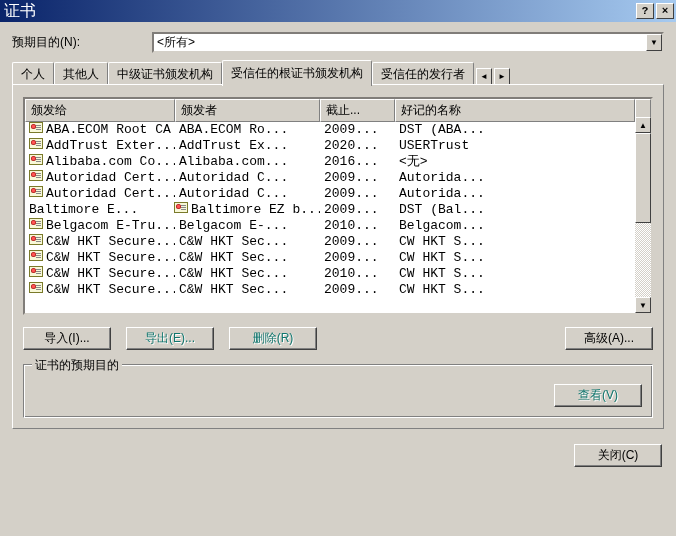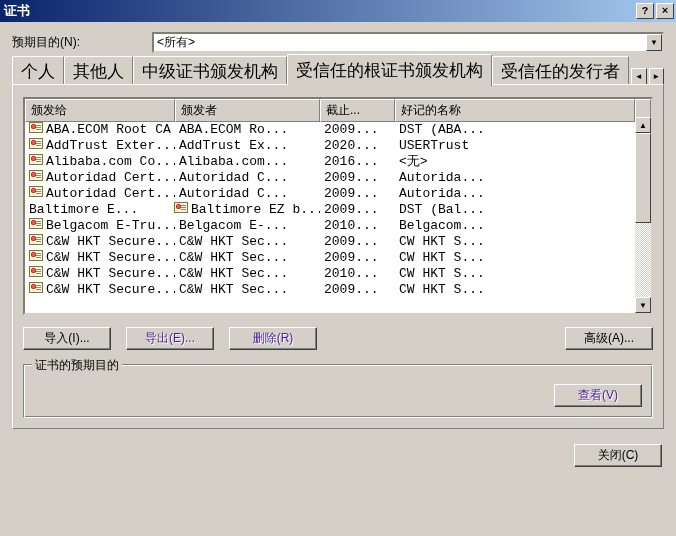--- a/index.html
+++ b/index.html
@@ -13,21 +13,21 @@
     overflow: hidden;
   }
   .titlebar {
     height: 22px;
     background: linear-gradient(to right, #0a246a, #a6caf0);
     color: #fff;
     display: flex;
     align-items: center;
     padding: 0 2px 0 4px;
   }
-  .titlebar .title { flex: 1; font-weight: bold; font-size: 13px; }
+  .titlebar .title { flex: 1; font-weight: normal; font-size: 16px; }
   .titlebar-btn {
     width: 18px; height: 16px;
     background: #d4d0c8;
     border: 1px solid #fff;
     border-right-color: #404040;
     border-bottom-color: #404040;
     margin-left: 2px;
     display: flex; align-items: center; justify-content: center;
     color: #000; font-size: 11px; font-weight: bold;
     font-family: "Courier New", monospace;
@@ -62,21 +62,21 @@
     position: relative;
     height: 22px;
   }
   .tab {
     padding: 3px 8px 3px 8px;
     border: 1px solid #fff;
     border-right-color:#808080;
     border-bottom: none;
     background:#d4d0c8;
     border-radius: 2px 2px 0 0;
-    font-size:17px;
+    font-size:12px;
     position: relative;
     top: 1px;
     white-space: nowrap;
   }
   .tab.active { padding-top:4px; padding-bottom:4px; top:1px; z-index:2;}
   .tab-scroll {
     width:16px; height:17px;
     border:1px solid #fff; border-right-color:#404040; border-bottom-color:#404040;
     background:#d4d0c8;
     display:flex; align-items:center; justify-content:center; font-size:8px;
@@ -147,21 +147,21 @@
     min-width: 88px; height:23px;
     background:#d4d0c8;
     border:1px solid #fff;
     border-right-color:#404040; border-bottom-color:#404040;
     box-shadow: inset -1px -1px 0 #808080, inset 1px 1px 0 #d4d0c8;
     padding: 0 10px;
     font-size:12px;
     display:inline-flex; align-items:center; justify-content:center;
     font-family: inherit;
   }
-  .btn.disabled { color:#4c1d95; text-shadow: 1px 1px 0 #fff;}
+  .btn.disabled { color:#0f766e; text-shadow: 1px 1px 0 #fff;}
   .btnrow { display:flex; gap:15px; margin-top:12px; }
   .btnrow .spacer{ flex:1; }
   .groupbox {
     border:1px solid #808080;
     border-right-color:#fff; border-bottom-color:#fff;
     box-shadow: inset 1px 1px 0 #fff, inset -1px -1px 0 #808080;
     margin-top:14px; padding: 10px;
     position:relative;
     height: 54px;
   }

